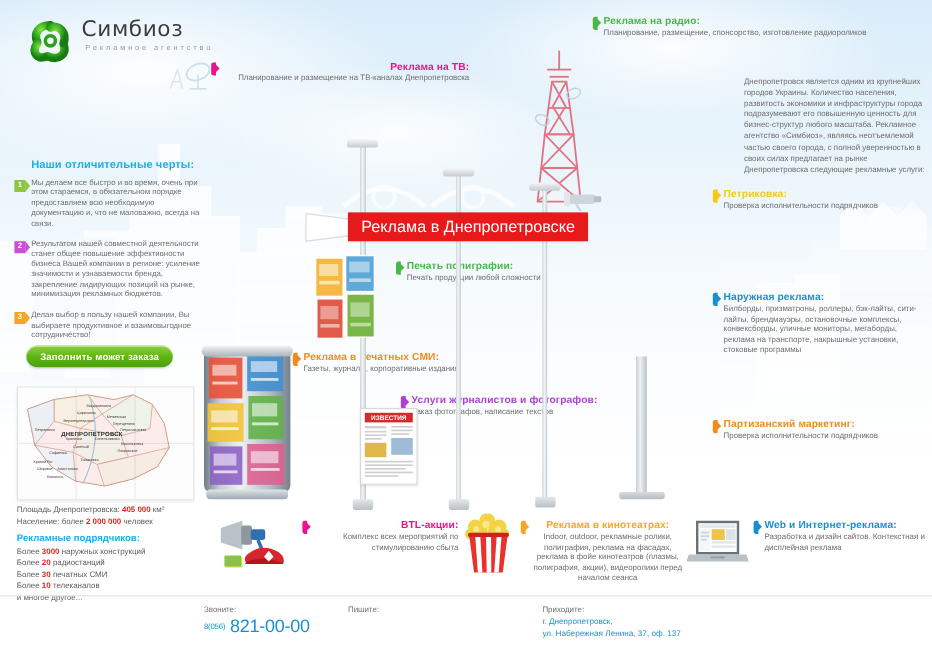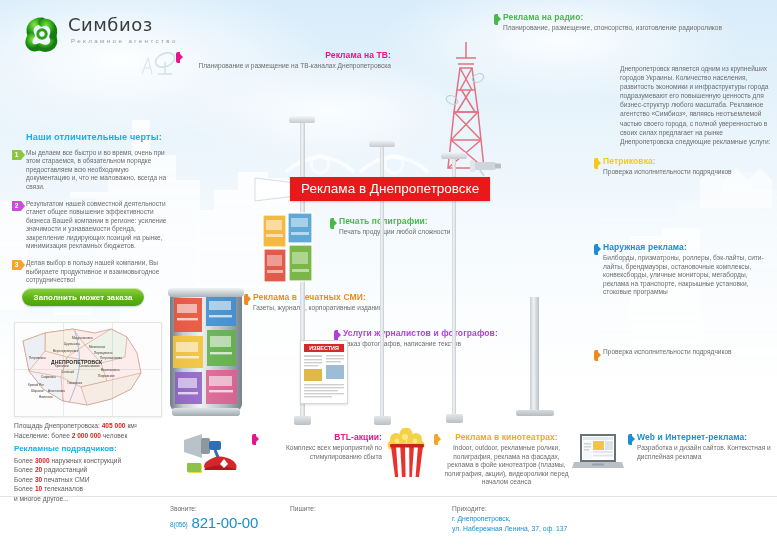--- a/index.html
+++ b/index.html
@@ -349,20 +349,21 @@
   </div>
 
   <div class="callout c-violet" style="left:334px;top:328px;width:200px;">
     <span class="bar" style="background:#b13fd6;"></span>
     <h3>Услуги журналистов и фотографов:</h3>
     <p>Заказ фотографов, написание текстов</p>
   </div>
 
   <div class="callout c-orange" style="left:594px;top:348px;width:180px;">
     <span class="bar" style="background:#f08a1d;"></span>
+    <h3>Партизанский маркетинг:</h3>
     <p>Проверка исполнительности подрядчиков</p>
   </div>
 
   <div class="callout c-pink" style="left:252px;top:432px;width:130px;">
     <span class="bar" style="background:#e8148c;"></span>
     <h3>BTL-акции:</h3>
     <p>Комплекс всех мероприятий по стимулированию сбыта</p>
   </div>
 
   <div class="callout c-amber" style="left:434px;top:432px;width:136px;">

